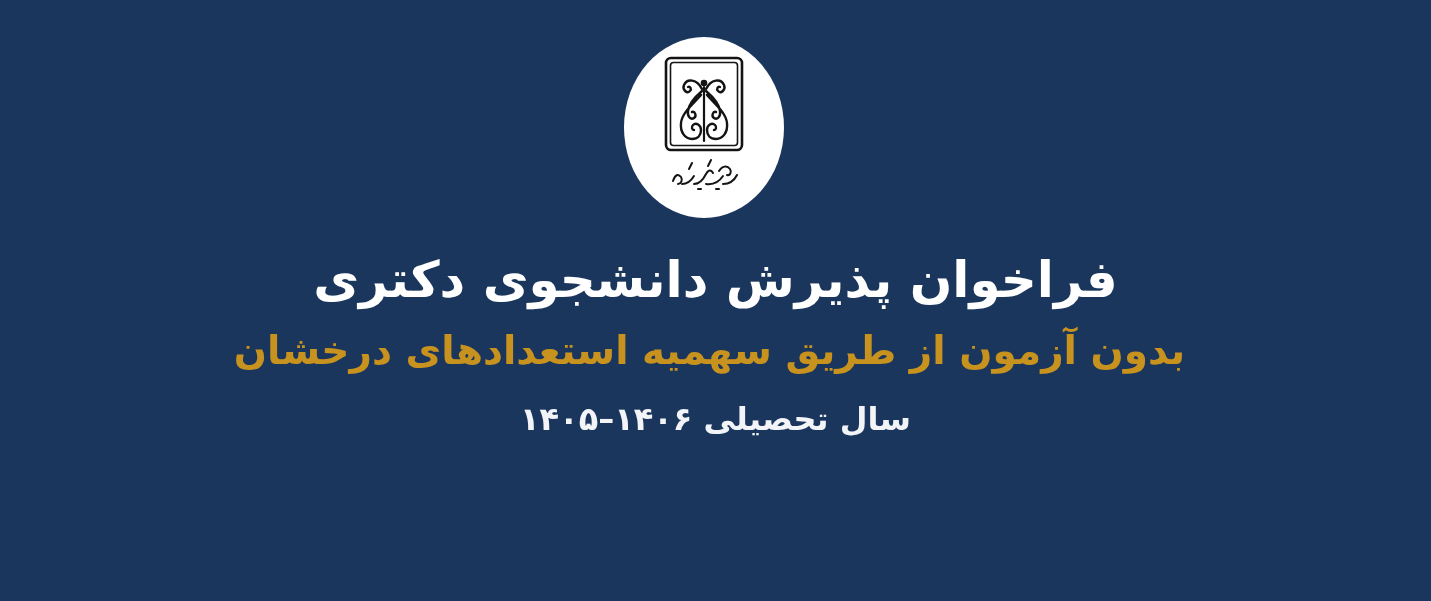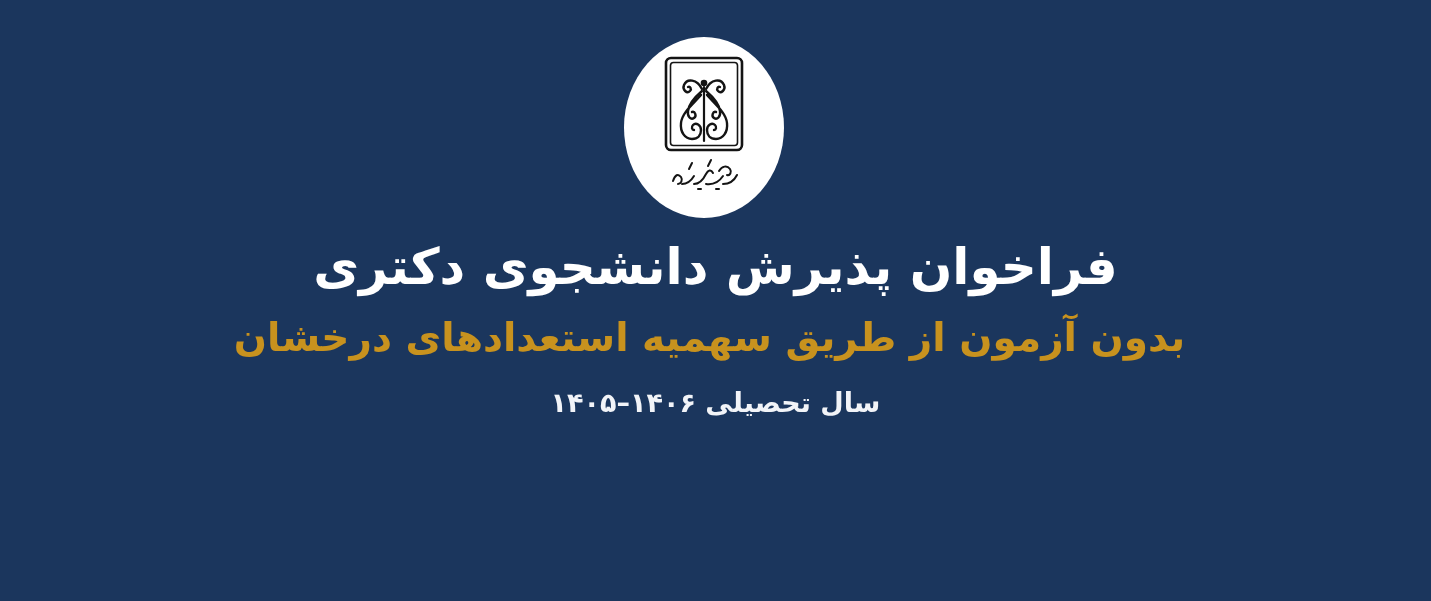--- a/index.html
+++ b/index.html
@@ -43,21 +43,21 @@
     width: 86px;
     height: 150px;
     display: block;
   }
 
   
   .text-block {
     position: absolute;
     left: 0;
     right: 0;
-    top: 238px;
+    top: 251px;
     text-align: center;
   }
 
   .headline {
     display: block;
     margin: 0;
     color: #ffffff;
     font-size: 50px;
     font-weight: bold;
     line-height: 1.18;
@@ -76,21 +76,21 @@
     line-height: 1.18;
     direction: rtl;
     unicode-bidi: isolate;
     white-space: nowrap;
   }
 
   .year-line {
     display: block;
     margin: 26px 0 8px 0;
     color: #f2f4f8;
-    font-size: 27px;
+    font-size: 32px;
     font-weight: bold;
     line-height: 1.2;
     direction: rtl;
     unicode-bidi: isolate;
     white-space: nowrap;
   }
 </style>
 </head>
 <body>
 

